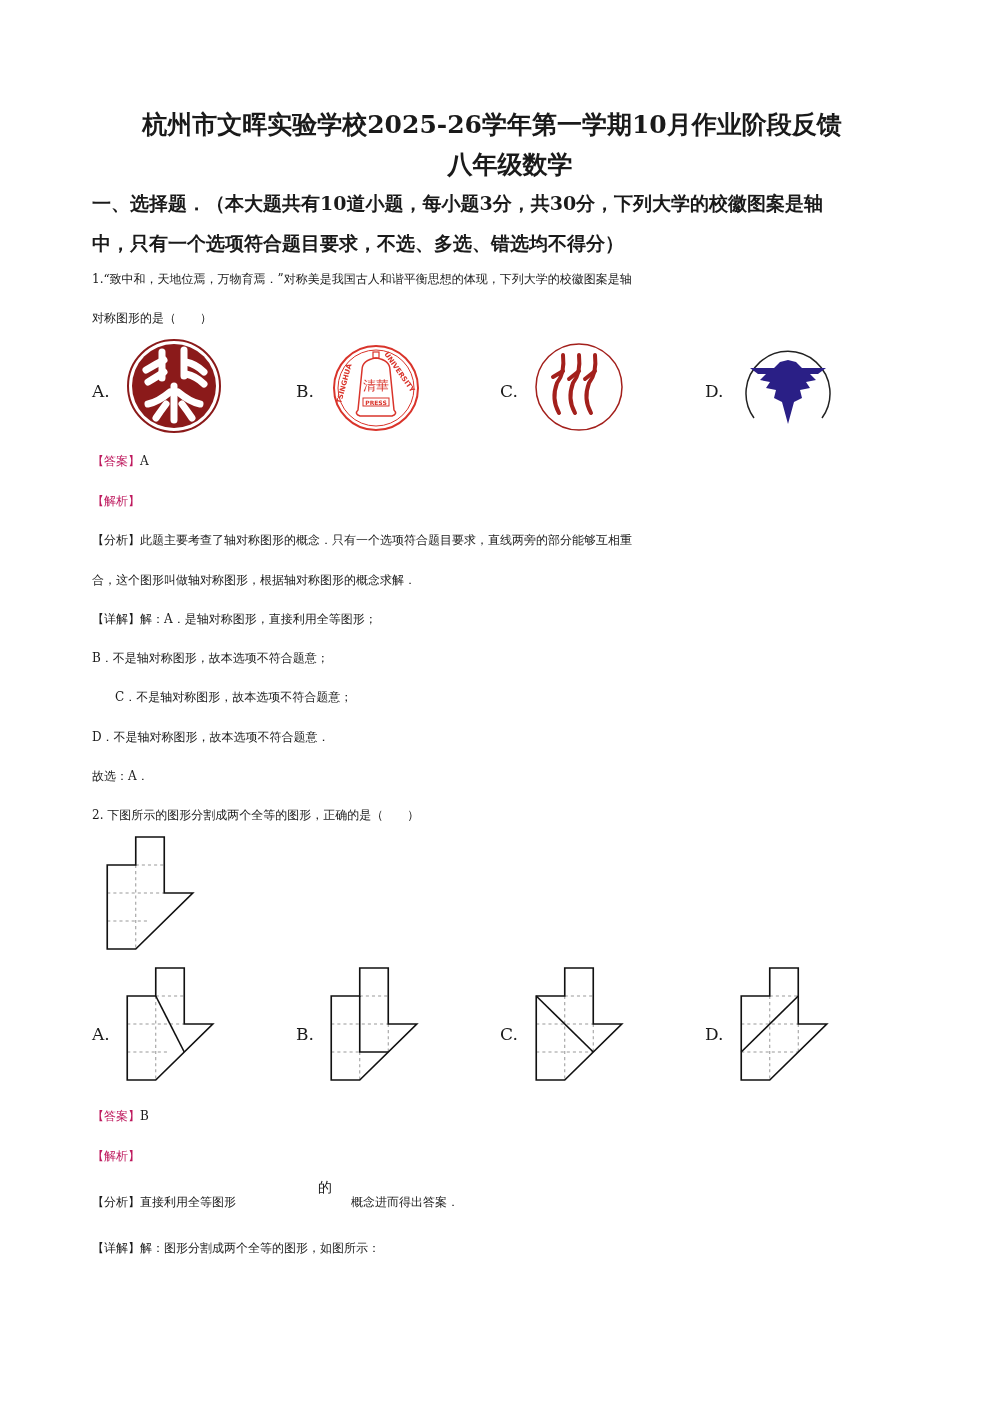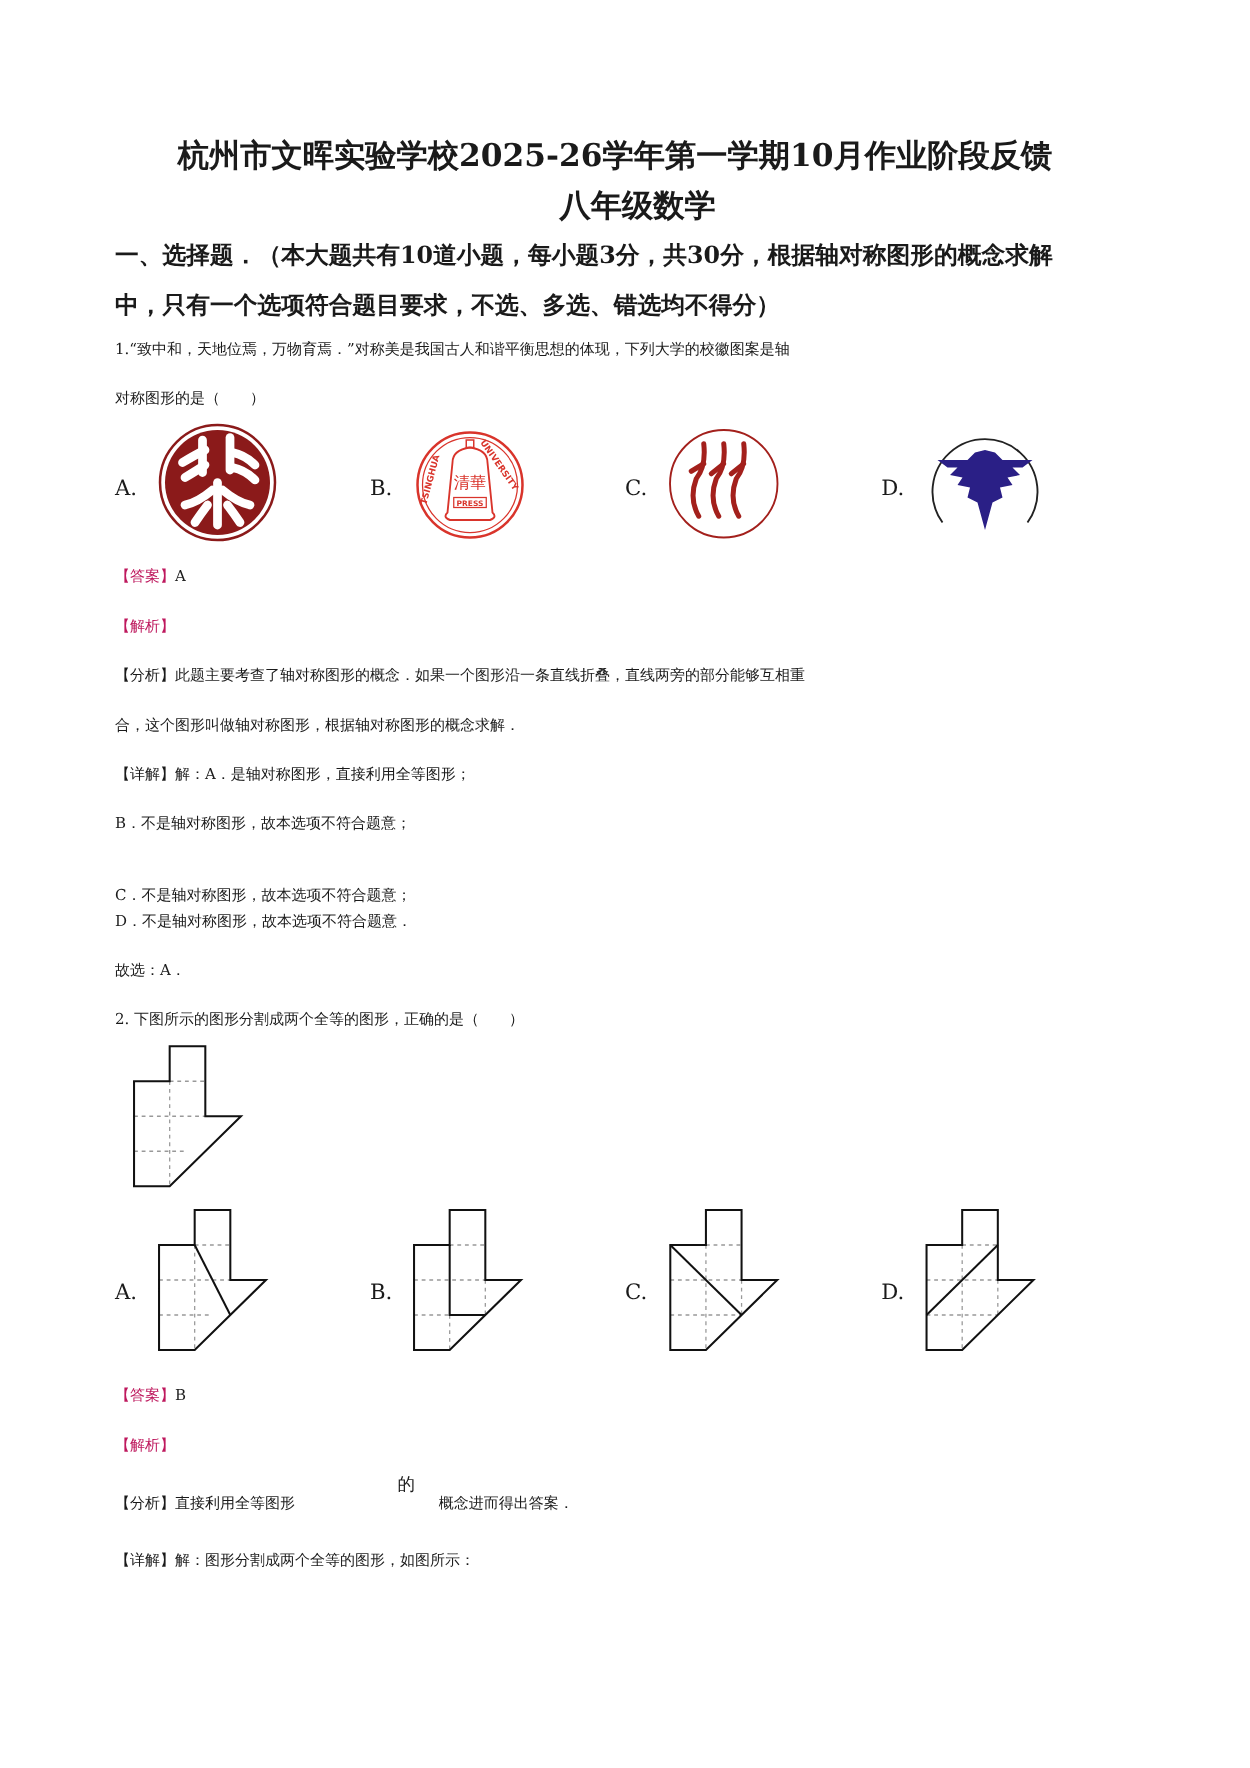--- a/index.html
+++ b/index.html
@@ -13,21 +13,21 @@
   .opt-label { font-size: 17px; }
   svg { position: absolute; overflow: visible; }
   .sup { font-size: 14px; }
 </style>
 </head>
 <body>
 
 <div class="abs title" style="top:108px;">杭州市文晖实验学校2025-26学年第一学期10月作业阶段反馈</div>
 <div class="abs title" style="top:148px;padding-left:18px;">八年级数学</div>
 
-<div class="abs section" style="top:191px;">一、选择题．（本大题共有10道小题，每小题3分，共30分，根据轴对称图形的概念求解</div>
+<div class="abs section" style="top:191px;">一、选择题．（本大题共有10道小题，每小题3分，共30分，下列大学的校徽图案是轴</div>
 <div class="abs section" style="top:231px;">中，只有一个选项符合题目要求，不选、多选、错选均不得分）</div>
 
 <div class="abs txt" style="top:271px;">1.“致中和，天地位焉，万物育焉．”对称美是我国古人和谐平衡思想的体现，下列大学的校徽图案是轴</div>
 <div class="abs txt" style="top:310px;text-align:center;">对称图形的是（　　）</div>
 
 <div class="abs opt-label" style="left:92px;top:381px;">A.</div>
 <svg style="left:126px;top:338px;" width="96" height="96" viewBox="0 0 96 96">
   <circle cx="48" cy="48" r="46" fill="#fff" stroke="#8b1a1a" stroke-width="2"></circle>
   <circle cx="48" cy="48" r="42" fill="#8b1a1a"></circle>
   <g stroke="#fff" stroke-width="7" stroke-linecap="round" fill="none">
@@ -74,25 +74,25 @@
 <div class="abs opt-label" style="left:705px;top:381px;">D.</div>
 <svg style="left:744px;top:346px;" width="88" height="84" viewBox="0 0 88 84">
   <path d="M10 72 A42 42 0 1 1 78 72" fill="none" stroke="#222" stroke-width="1.5"></path>
   <path d="M6 22 L30 22 L36 16 L44 14 L52 16 L58 22 L82 22 L74 28 L66 28 L72 34 L62 36 L66 42 L56 44 L58 52 L50 56 L44 78 L38 56 L30 52 L32 44 L22 42 L26 36 L16 34 L22 28 L14 28 Z" fill="#2a1f86"></path>
 </svg>
 
 <div class="abs txt" style="top:453px;">
   <span class="blue">【答案】</span><span>A</span>
 </div>
 <div class="abs txt blue" style="top:493px;">【解析】</div>
-<div class="abs txt" style="top:532px;">【分析】此题主要考查了轴对称图形的概念．如果一个图形沿一条直线折叠，直线两旁的部分能够互相重</div>
+<div class="abs txt" style="top:532px;">【分析】此题主要考查了轴对称图形的概念．只有一个选项符合题目要求，直线两旁的部分能够互相重</div>
 <div class="abs txt" style="top:572px;">合，这个图形叫做轴对称图形，根据轴对称图形的概念求解．</div>
 <div class="abs txt" style="top:611px;">【详解】解：A．是轴对称图形，直接利用全等图形；</div>
 <div class="abs txt" style="top:650px;">B．不是轴对称图形，故本选项不符合题意；</div>
-<div class="abs txt" style="top:708px;">C．不是轴对称图形，故本选项不符合题意；</div>
+<div class="abs txt" style="top:689px;margin-left:23px;">C．不是轴对称图形，故本选项不符合题意；</div>
 <div class="abs txt" style="top:729px;text-align:right;">D．不是轴对称图形，故本选项不符合题意．</div>
 <div class="abs txt" style="top:768px;">故选：A．</div>
 
 <div class="abs txt" style="top:807px;">2. 下图所示的图形分割成两个全等的图形，正确的是（　　）</div>
 
 <svg style="left:107px;top:837px;" width="86" height="112" viewBox="0 0 84 110">
   <g stroke="#999" stroke-width="1" stroke-dasharray="3,3">
     <line x1="28" y1="27.5" x2="56" y2="27.5"></line>
     <line x1="0" y1="55" x2="56" y2="55"></line>
     <line x1="0" y1="82.5" x2="42" y2="82.5"></line>

